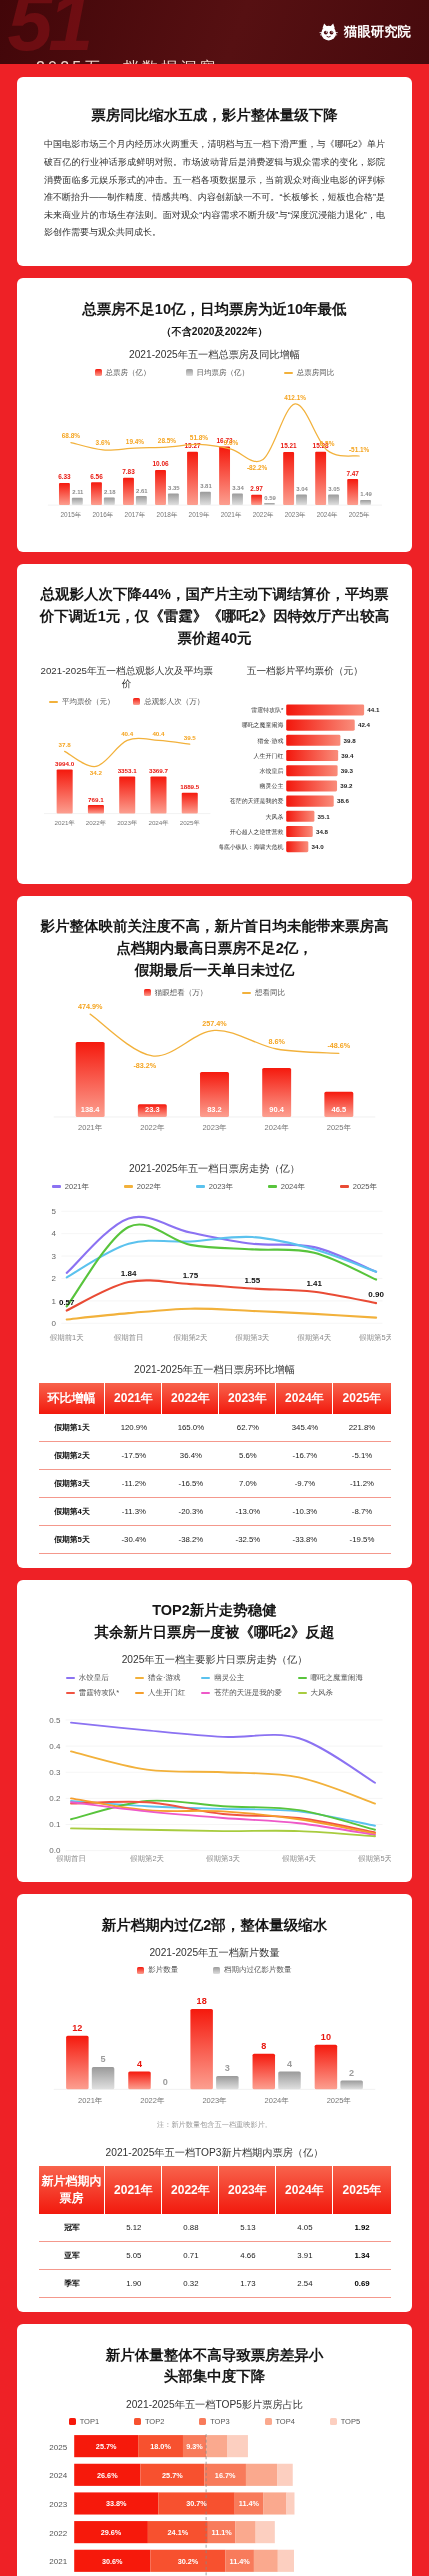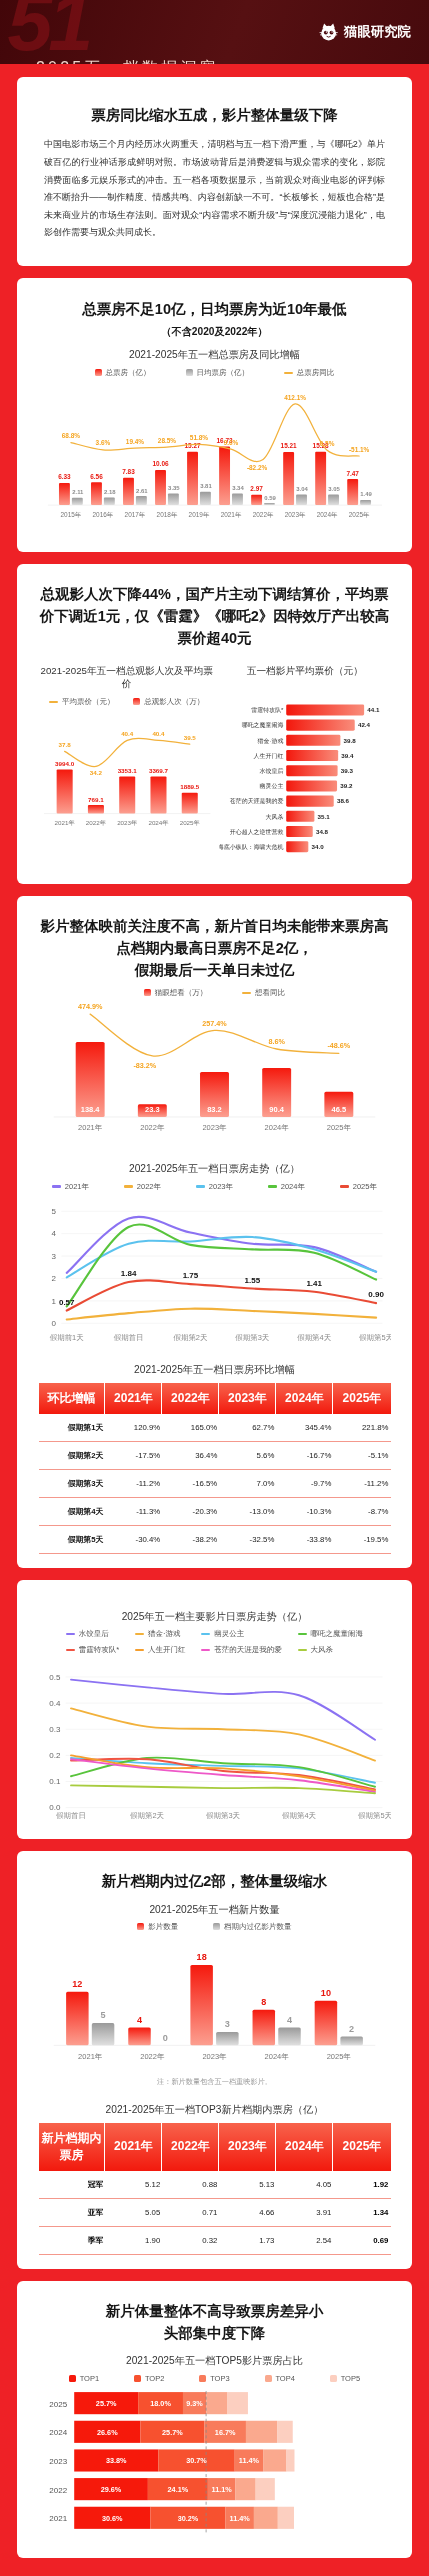--- a/index.html
+++ b/index.html
@@ -56,21 +56,21 @@
   .note{font-size:7.2px;color:#999;text-align:center;margin:6.4px 0 1.1px;}
   
   .t-table{width:100%;border-collapse:separate;border-spacing:0;margin-top:6.4px;table-layout:fixed;}
   .t-table th{
     background:linear-gradient(180deg,#F8634C,#F2190D);color:#fff;font-size:12px;
     font-weight:700;padding:7px 2.1px;border-right:1.6px solid #fff;text-align:center;
   }
   .t-table th:last-child{border-right:none;}
   .t-table th:first-child{width:19%;}
   .t-table td{
-    text-align:right;font-size:7.8px;color:#222;padding:8px 2.1px;
+    text-align:center;font-size:7.8px;color:#222;padding:8px 2.1px;
     border-bottom:0.8px solid #F4988C;
   }
   .t-table td.rowlabel{font-weight:800;color:#101010;}
   .t-table td.boldcol{font-weight:800;color:#000;}
 </style>
 </head>
 <body>
 
 <header class="hdr">
   <div class="wm">51</div>
@@ -444,20 +444,22 @@
             <td>-32.5%</td>
             <td>-33.8%</td>
             <td>-19.5%</td>
           </tr>
         </tbody>
       </table>
     </div>
 </section>
 
 <section class="card">
+  <h2 class="sec-title">TOP2新片走势稳健
+其余新片日票房一度被《哪吒2》反超</h2>
   <div class="chart-title">2025年五一档主要影片日票房走势（亿）</div>
   <div class="legend-grid" id="legendF">
       <span class="l-item">
         <span class="sw-line" style="background: rgb(139, 114, 242);"></span>
         <span>水饺皇后</span>
       </span>
       <span class="l-item">
         <span class="sw-line" style="background: rgb(242, 177, 59);"></span>
         <span>猎金·游戏</span>
       </span>

